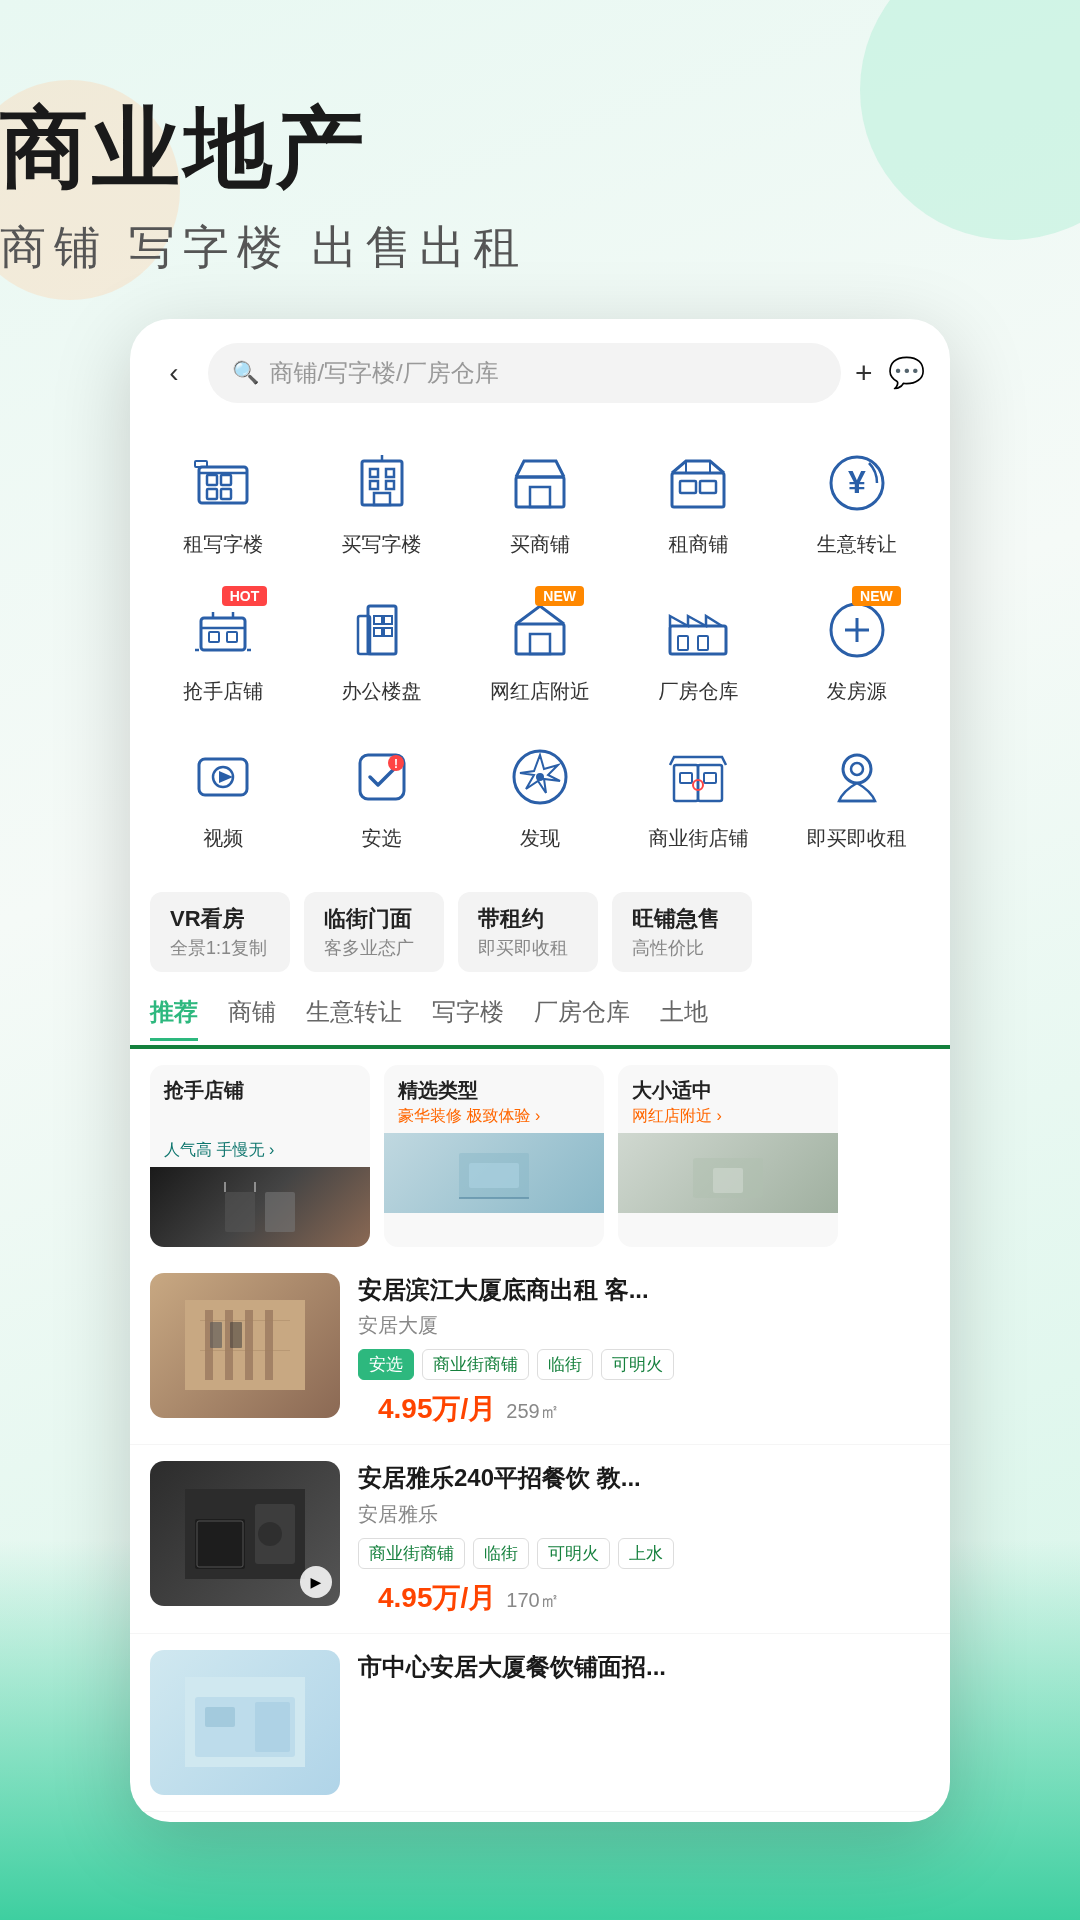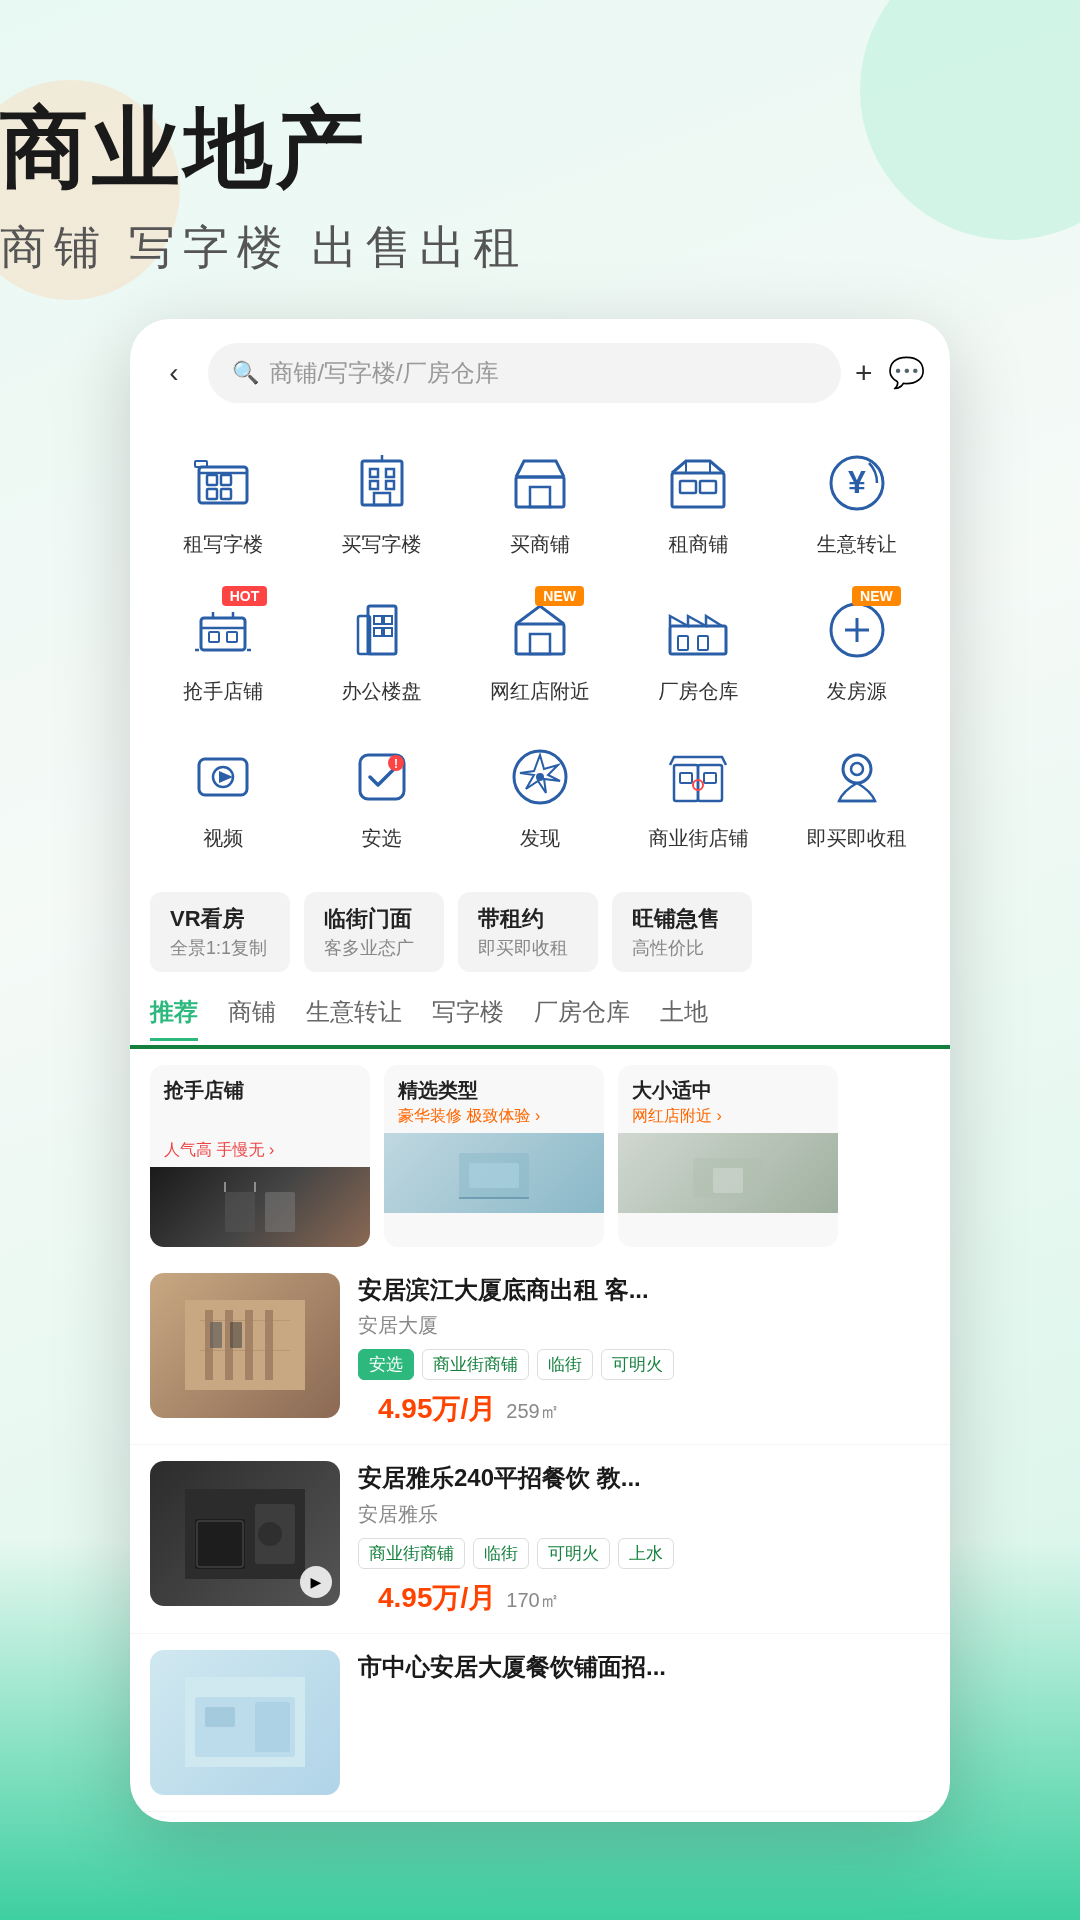--- a/index.html
+++ b/index.html
@@ -588,21 +588,21 @@
     <div class="tab-item">生意转让</div>
     <div class="tab-item">写字楼</div>
     <div class="tab-item">厂房仓库</div>
     <div class="tab-item">土地</div>
   </div>
 
   <div class="featured-row">
     <div class="featured-card">
       <div class="featured-card-header">
         <div class="featured-card-title">抢手店铺</div>
-        <div class="featured-card-sub" style="color:#ef4444;margin-top:36px;">人气高 手慢无 ›</div>
+        <div class="featured-card-sub" style="color:#0f766e;margin-top:36px;">人气高 手慢无 ›</div>
       </div>
       <div class="featured-img-placeholder feat-clothing">
         <svg width="80" height="60" viewBox="0 0 80 60">
           <rect x="5" y="15" width="30" height="40" rx="2" fill="#555" opacity="0.6"></rect>
           <rect x="45" y="15" width="30" height="40" rx="2" fill="#777" opacity="0.6"></rect>
           <line x1="5" y1="15" x2="5" y2="5" stroke="#aaa" stroke-width="1.5"></line>
           <line x1="35" y1="15" x2="35" y2="5" stroke="#aaa" stroke-width="1.5"></line>
         </svg>
       </div>
     </div>

